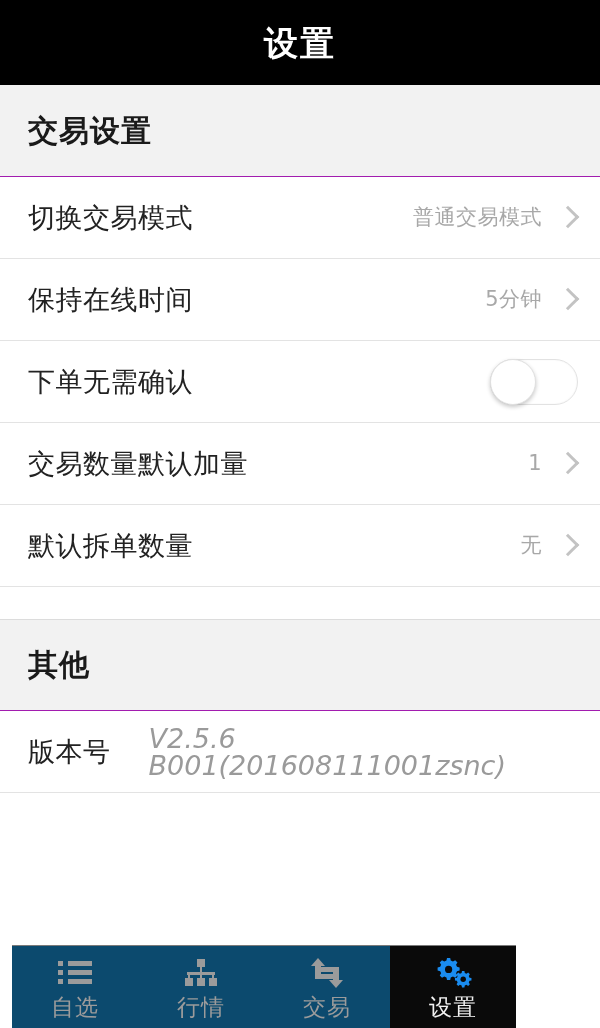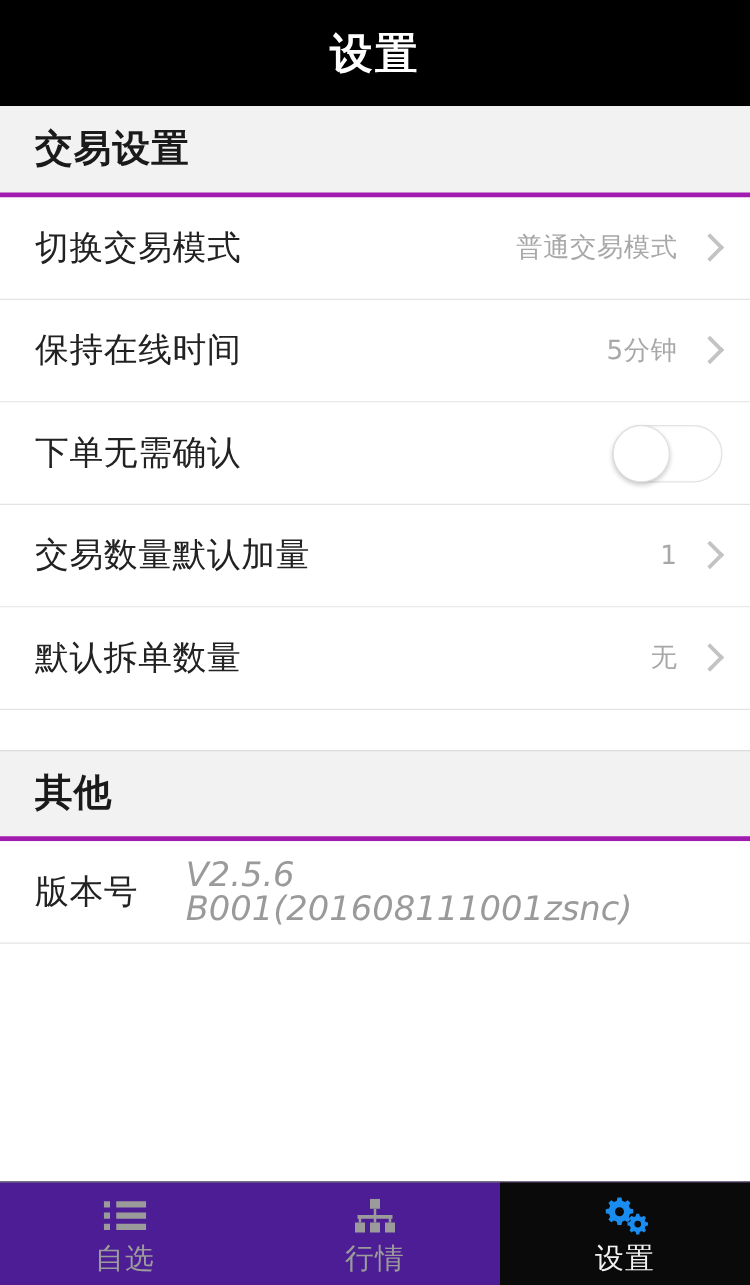--- a/index.html
+++ b/index.html
@@ -38,23 +38,23 @@
     top: 85px;
     left: 0;
     right: 0;
     bottom: 83px;
     background: #ffffff;
     overflow: hidden;
   }
 
   
   .section-header {
-    height: 73px;
+    height: 92px;
     background: #f2f2f2;
-    border-bottom: 4px solid #a21caf;
+    border-bottom: 1px solid #a21caf;
     display: flex;
     align-items: center;
     padding-left: 28px;
     box-sizing: border-box;
   }
   .section-header-top-border {
     border-top: 1px solid #dcdcdc;
     margin-top: 32px;
   }
   .section-header-title {
@@ -145,25 +145,25 @@
     border-radius: 50%;
     background: #ffffff;
     border: 1px solid #e0e0e0;
     box-shadow: 0 2px 4px rgba(0,0,0,0.22);
     box-sizing: border-box;
   }
 
   
   .tabbar {
     position: absolute;
-    left: 0;
+    left: 12px;
     bottom: 0;
-    width: 600px;
+    width: 504px;
     height: 83px;
-    background: #4c1d95;
+    background: #0c4a6e;
     border-top: 1px solid #7a7a7a;
     display: flex;
     box-sizing: border-box;
   }
   .tab {
     flex: 1 1 25%;
     display: flex;
     flex-direction: column;
     align-items: center;
     justify-content: center;
@@ -283,20 +283,31 @@
         <rect x="17" y="15" width="2" height="4" fill="#9b9b9b"></rect>
         <rect x="29" y="15" width="2" height="4" fill="#9b9b9b"></rect>
         <rect x="2" y="19" width="8" height="8" fill="#9b9b9b"></rect>
         <rect x="14" y="19" width="8" height="8" fill="#9b9b9b"></rect>
         <rect x="26" y="19" width="8" height="8" fill="#9b9b9b"></rect>
       </svg>
     </span>
     <span class="tab-label">行情</span>
   </div>
 
+  <div class="tab">
+    <span class="tab-icon">
+      <svg width="34" height="30" viewBox="0 0 34 30" aria-hidden="true">
+        <path d="M8 0 L15 8 L11 8 L11 20 L5 20 L5 8 L1 8 Z" fill="#9b9b9b"></path>
+        <path d="M26 30 L19 22 L23 22 L23 10 L29 10 L29 22 L33 22 Z" fill="#9b9b9b"></path>
+        <rect x="5" y="16" width="18" height="5" fill="#9b9b9b"></rect>
+        <rect x="11" y="9" width="18" height="5" fill="#9b9b9b"></rect>
+      </svg>
+    </span>
+    <span class="tab-label">交易</span>
+  </div>
 
   <div class="tab active">
     <span class="tab-icon">
       <svg width="40" height="32" viewBox="0 0 40 32" aria-hidden="true">
         <g fill="#1a8cf0">
           <path d="M14 1 l3.2 0 0.55 2.6 2.2 0.95 2.25-1.4 2.25 2.25 -1.4 2.25 0.95 2.2 2.6 0.55 0 3.2 -2.6 0.55 -0.95 2.2 1.4 2.25 -2.25 2.25 -2.25-1.4 -2.2 0.95 -0.55 2.6 -3.2 0 -0.55-2.6 -2.2-0.95 -2.25 1.4 -2.25-2.25 1.4-2.25 -0.95-2.2 -2.6-0.55 0-3.2 2.6-0.55 0.95-2.2 -1.4-2.25 2.25-2.25 2.25 1.4 2.2-0.95 Z"></path>
           <circle cx="15.6" cy="12.4" r="3.6" fill="#0a0a0a"></circle>
           <path d="M29 14 l2.4 0 0.4 1.95 1.65 0.7 1.7-1.05 1.7 1.7 -1.05 1.7 0.7 1.65 1.95 0.4 0 2.4 -1.95 0.4 -0.7 1.65 1.05 1.7 -1.7 1.7 -1.7-1.05 -1.65 0.7 -0.4 1.95 -2.4 0 -0.4-1.95 -1.65-0.7 -1.7 1.05 -1.7-1.7 1.05-1.7 -0.7-1.65 -1.95-0.4 0-2.4 1.95-0.4 0.7-1.65 -1.05-1.7 1.7-1.7 1.7 1.05 1.65-0.7 Z"></path>
           <circle cx="30.2" cy="22.2" r="2.7" fill="#0a0a0a"></circle>
         </g>

